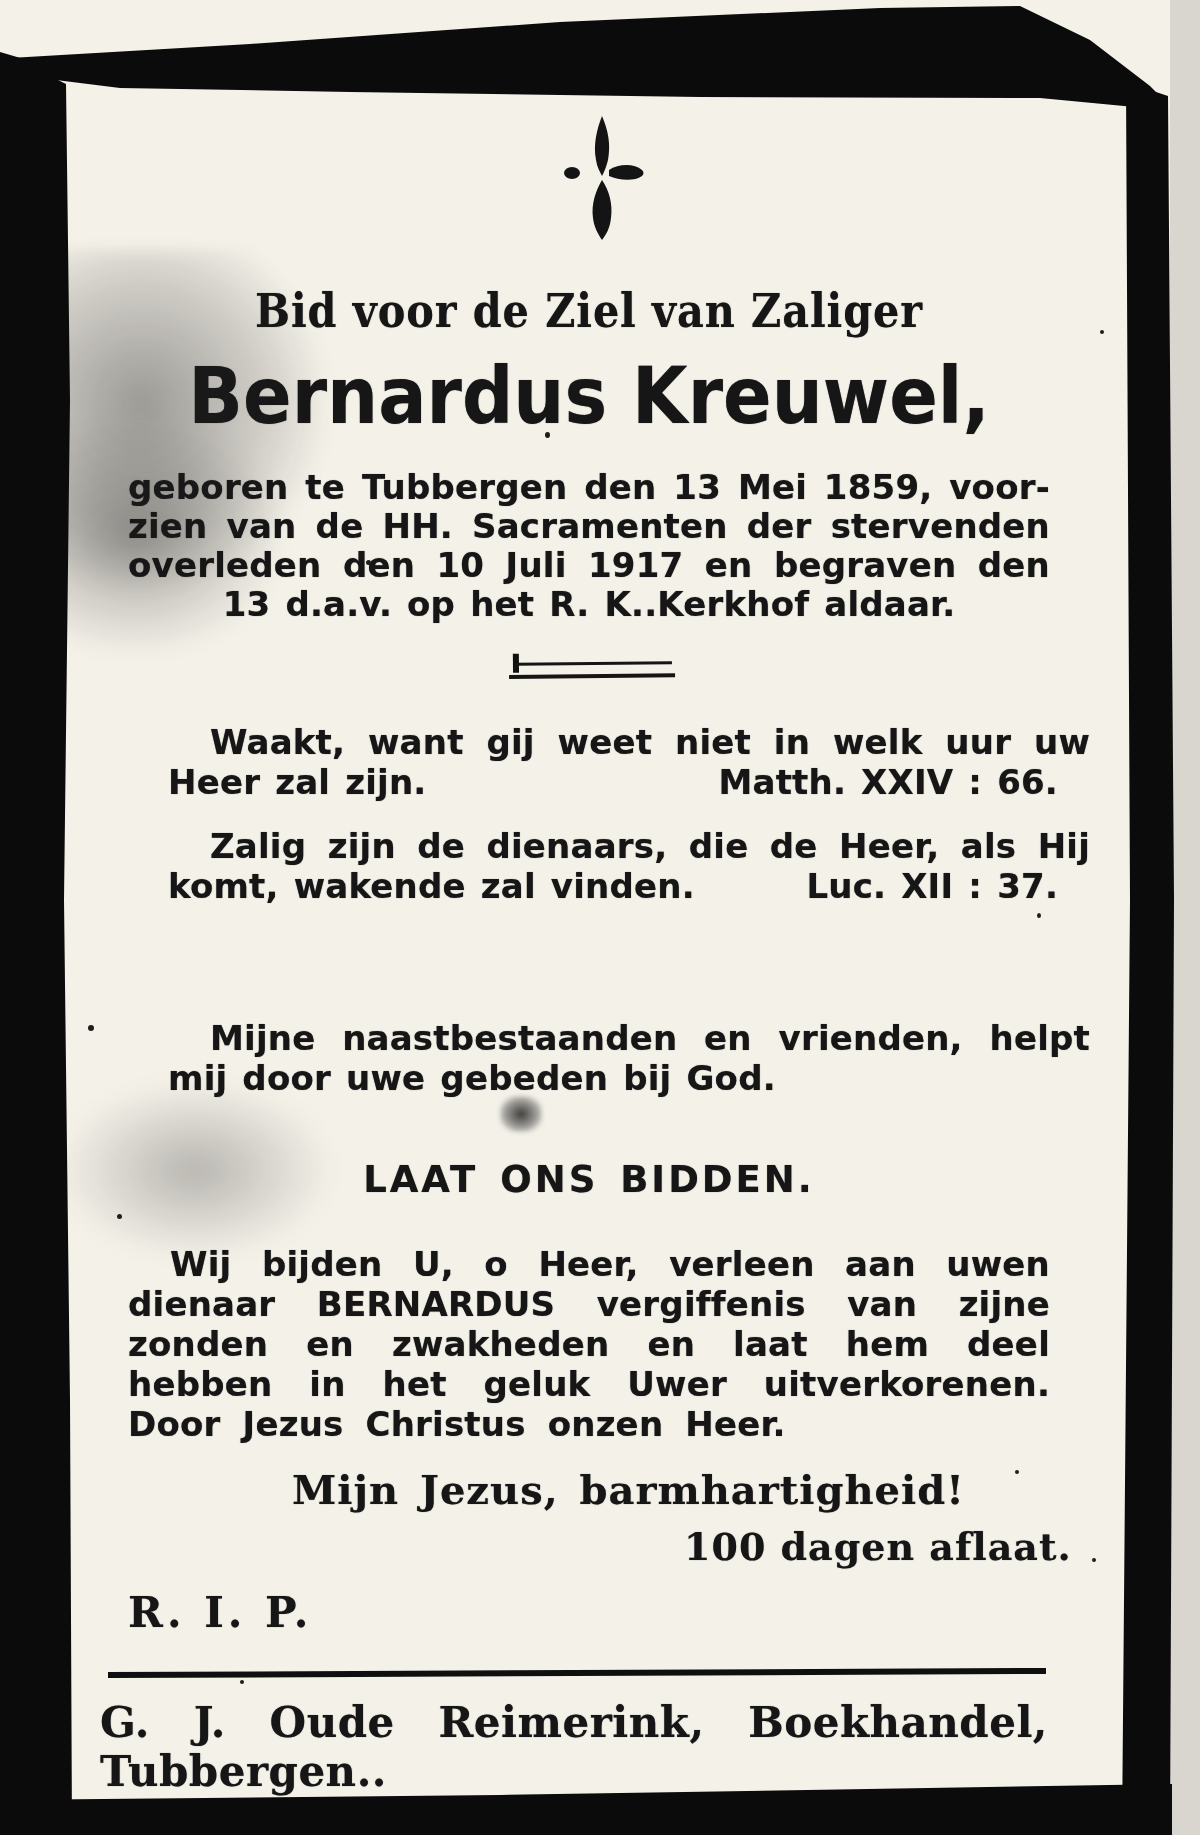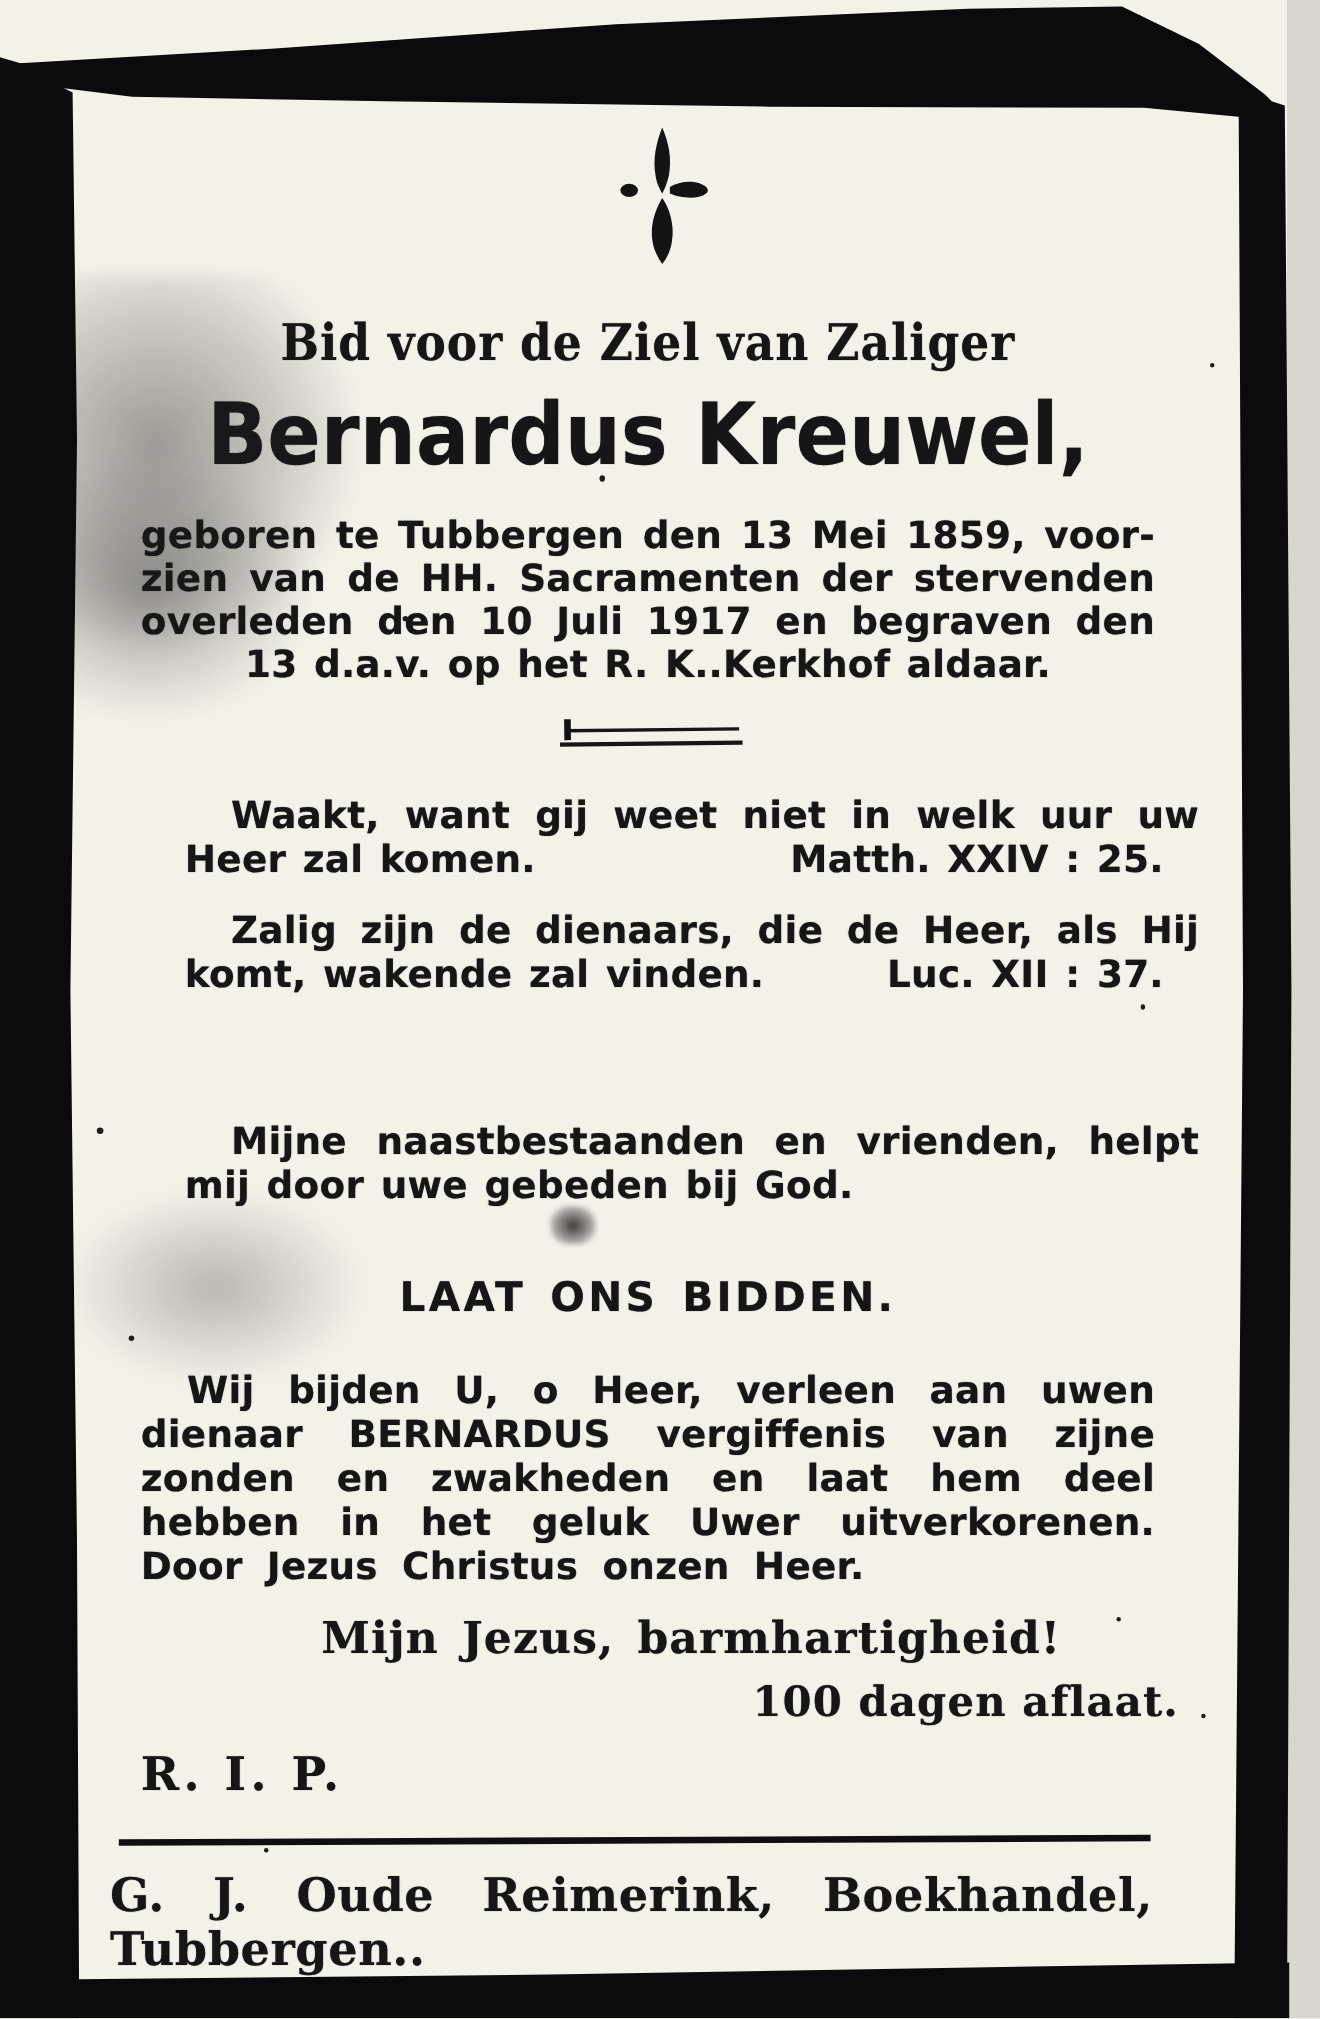--- a/index.html
+++ b/index.html
@@ -115,22 +115,22 @@
 
   <div class="divider">
     <div class="tick"></div>
     <div class="l1"></div>
     <div class="l2"></div>
   </div>
 
   <div class="blk q1 q-par ink">
     <div class="just ind">Waakt, want gij weet niet in welk uur uw</div>
     <div class="cite-row">
-      <span>Heer zal komen.</span>
-      <span>Matth. XXIV : 25.</span>
+      <span>Heer zal zijn.</span>
+      <span>Matth. XXIV : 66.</span>
     </div>
   </div>
 
   <div class="blk q2 q-par ink">
     <div class="just ind">Zalig zijn de dienaars, die de Heer, als Hij</div>
     <div class="cite-row">
       <span>komt, wakende zal vinden.</span>
       <span>Luc. XII : 37.</span>
     </div>
   </div>

